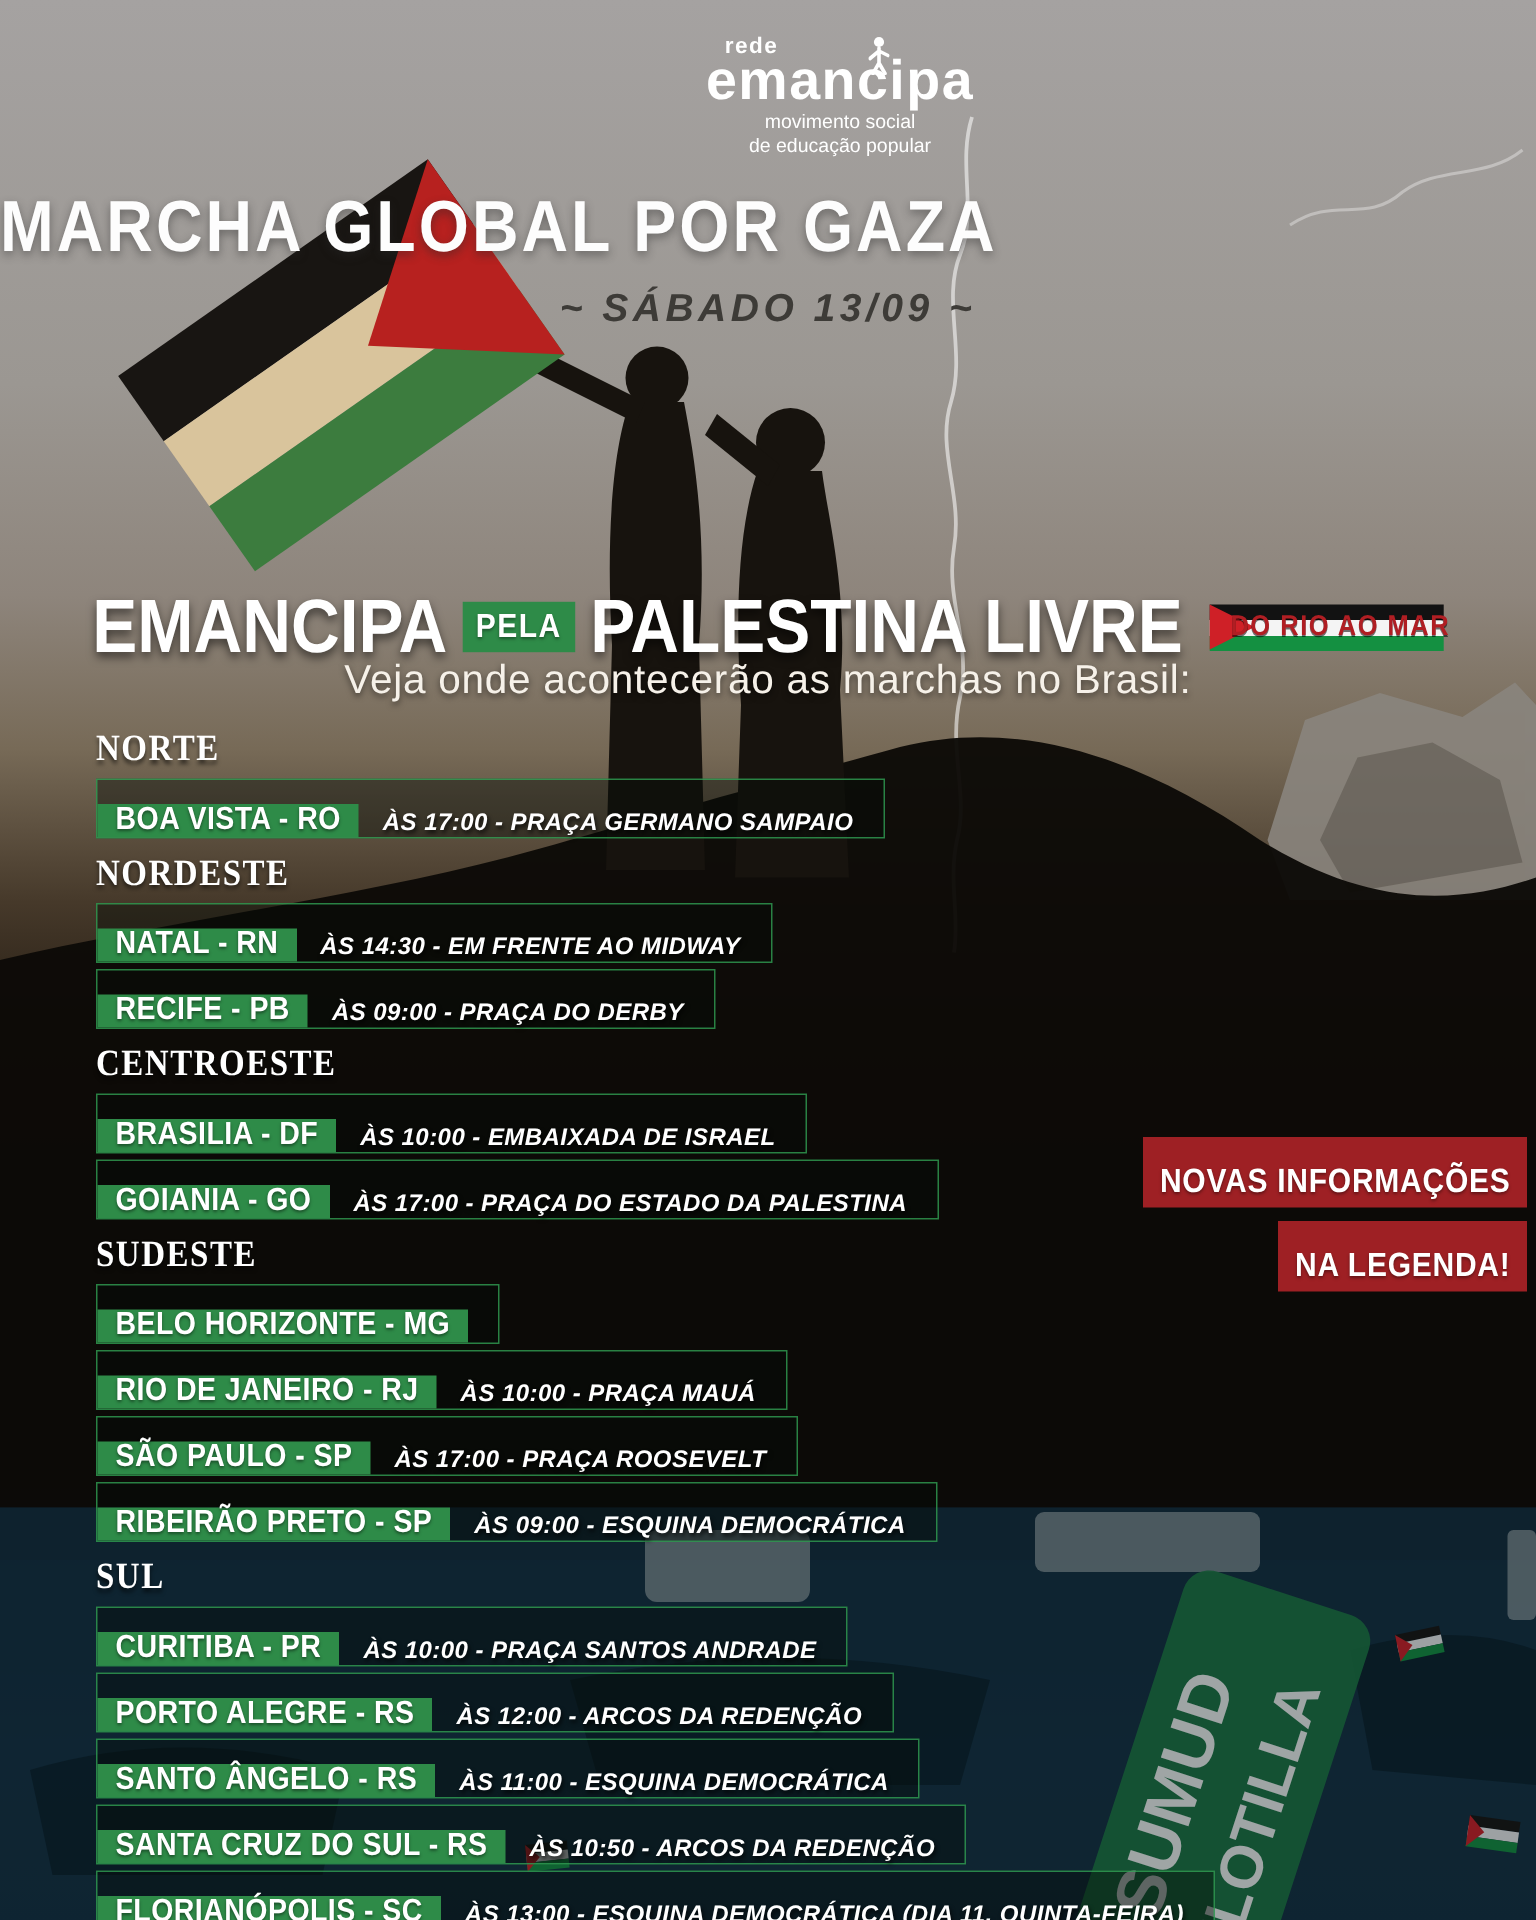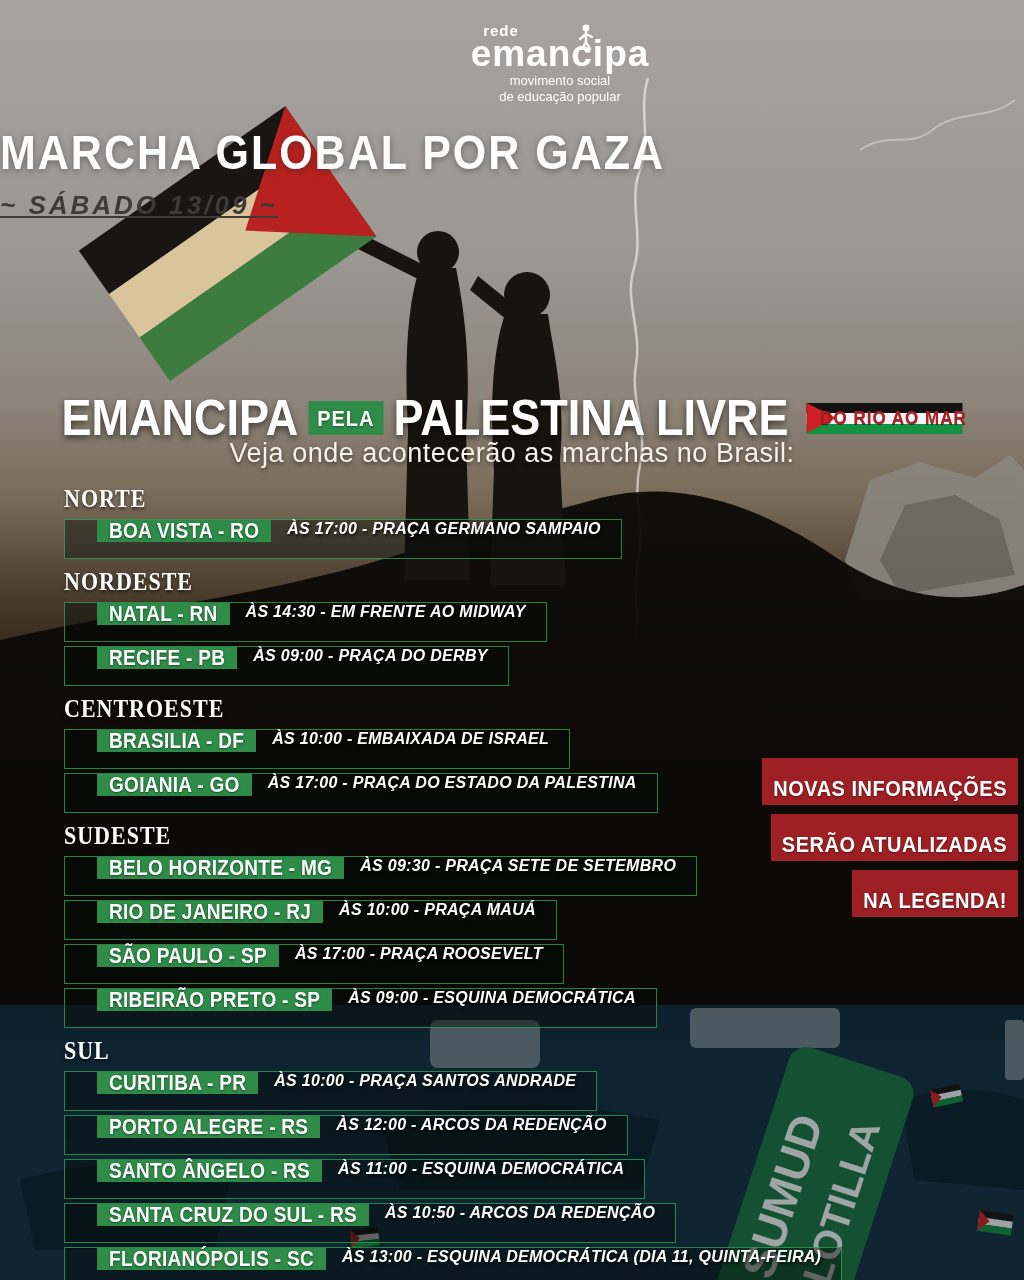--- a/index.html
+++ b/index.html
@@ -18,22 +18,22 @@
   .logo{position:absolute;top:22px;left:0;width:100%;text-align:center;color:#fff;padding-left:48px;}
   .logo .rede{font-size:15px;font-weight:700;letter-spacing:1px;display:block;margin-right:118px;margin-bottom:-4px;}
   .logo .word{font-size:37px;font-weight:800;letter-spacing:1px;position:relative;line-height:1;}
   .logo .subs{font-size:13px;font-weight:400;line-height:1.25;margin-right:0px;margin-top:1px;}
   .logo-fig{position:absolute;top:-9px;right:56px;}
 
   
   .title{position:absolute;top:128px;left:0;width:100%;text-align:left;color:#fdfdfd;
     font-size:43px;font-weight:800;letter-spacing:2px;
     text-shadow:0 2px 6px rgba(40,40,40,.45);}
-  .dateline{position:absolute;top:190px;left:0;width:100%;text-align:left;color:#3d3b37;
-    font-size:26px;font-style:italic;font-weight:600;letter-spacing:3px;text-decoration:underline;}
+  .dateline{position:absolute;top:190px;left:0;width:100%;text-align:center;color:#3d3b37;
+    font-size:26px;font-style:italic;font-weight:600;letter-spacing:3px;}
 
   
   .headline{position:absolute;top:392px;left:50%;transform:translateX(-50%);
     display:flex;align-items:center;gap:10px;white-space:nowrap;}
   .headline .big{color:#fff;font-size:45px;font-weight:800;letter-spacing:0px;
     text-shadow:0 3px 6px rgba(0,0,0,.55);}
   .pela-badge{background:#2e8b48;color:#fff;font-size:20px;font-weight:800;
     padding:4px 9px 3px;letter-spacing:1px;text-shadow:0 1px 2px rgba(0,0,0,.4);}
   .mini-flag{position:relative;width:156px;height:31px;margin-left:8px;
     background:linear-gradient(180deg,#121212 0 33.4%,#f4f4f4 33.4% 66.7%,#149041 66.7% 100%);
@@ -45,23 +45,23 @@
     letter-spacing:1px;margin-left:18px;text-shadow:0 1px 0 rgba(0,0,0,.55);}
 
   .subline{position:absolute;top:438px;left:0;width:100%;text-align:center;
     color:#f6f1e9;font-size:27px;font-weight:500;letter-spacing:.5px;
     text-shadow:0 2px 4px rgba(0,0,0,.5);}
 
   
   .schedule{position:absolute;left:64px;top:476px;width:950px;}
   .region{color:#fff;font-size:22px;font-weight:800;letter-spacing:1px;
     margin:10px 0 7px;text-shadow:0 2px 3px rgba(0,0,0,.6);font-family:Liberation Serif, serif;}
-  .row{display:flex;align-items:flex-start;width:fit-content;height:38px;
+  .row{display:flex;align-items:flex-end;width:fit-content;height:38px;
     border:1px solid rgba(52,170,88,.75);background:rgba(4,12,6,.42);
-    margin-bottom:4px;padding-right:20px;padding-left:32px;}
+    margin-bottom:4px;padding-right:20px;}
   .city{background:#2e8b48;color:#fff;font-size:19px;font-weight:700;
     letter-spacing:.3px;display:flex;align-items:center;padding:0 12px;
     white-space:nowrap;text-shadow:0 1px 2px rgba(0,0,0,.45);}
   .info{color:#fff;font-size:16px;font-weight:800;font-style:italic;
     display:flex;align-items:center;padding-left:16px;white-space:nowrap;
     letter-spacing:.3px;text-shadow:1px 2px 3px rgba(0,0,0,.75);}
 
   
   .notice{position:absolute;right:6px;top:758px;text-align:right;}
   .notice .line{display:block;width:fit-content;margin-left:auto;margin-bottom:9px;
@@ -215,21 +215,20 @@
           <span class="cond">GOIANIA - GO</span>
         </span>
       <span class="info">ÀS 17:00 - PRAÇA DO ESTADO DA PALESTINA</span>
     </div>
 
     <div class="region"><span class="cond">SUDESTE</span></div>
     <div class="row">
       <span class="city">
           <span class="cond">BELO HORIZONTE - MG</span>
         </span>
-      <span class="info">ÀS 09:30 - PRAÇA SETE DE SETEMBRO</span>
     </div>
     <div class="row">
       <span class="city">
           <span class="cond">RIO DE JANEIRO - RJ</span>
         </span>
       <span class="info">ÀS 10:00 - PRAÇA MAUÁ</span>
     </div>
     <div class="row">
       <span class="city">
           <span class="cond">SÃO PAULO - SP</span>
@@ -271,17 +270,16 @@
     <div class="row">
       <span class="city">
           <span class="cond">FLORIANÓPOLIS - SC</span>
         </span>
       <span class="info">ÀS 13:00 - ESQUINA DEMOCRÁTICA (DIA 11, QUINTA-FEIRA)</span>
     </div>
   </div>
 
   <div class="notice">
     <span class="line"><span class="cond">NOVAS INFORMAÇÕES</span></span>
-    <span class="line"><span class="cond">SERÃO ATUALIZADAS</span></span>
     <span class="line"><span class="cond">NA LEGENDA!</span></span>
   </div>
 
 </div>
 
 </body></html>

